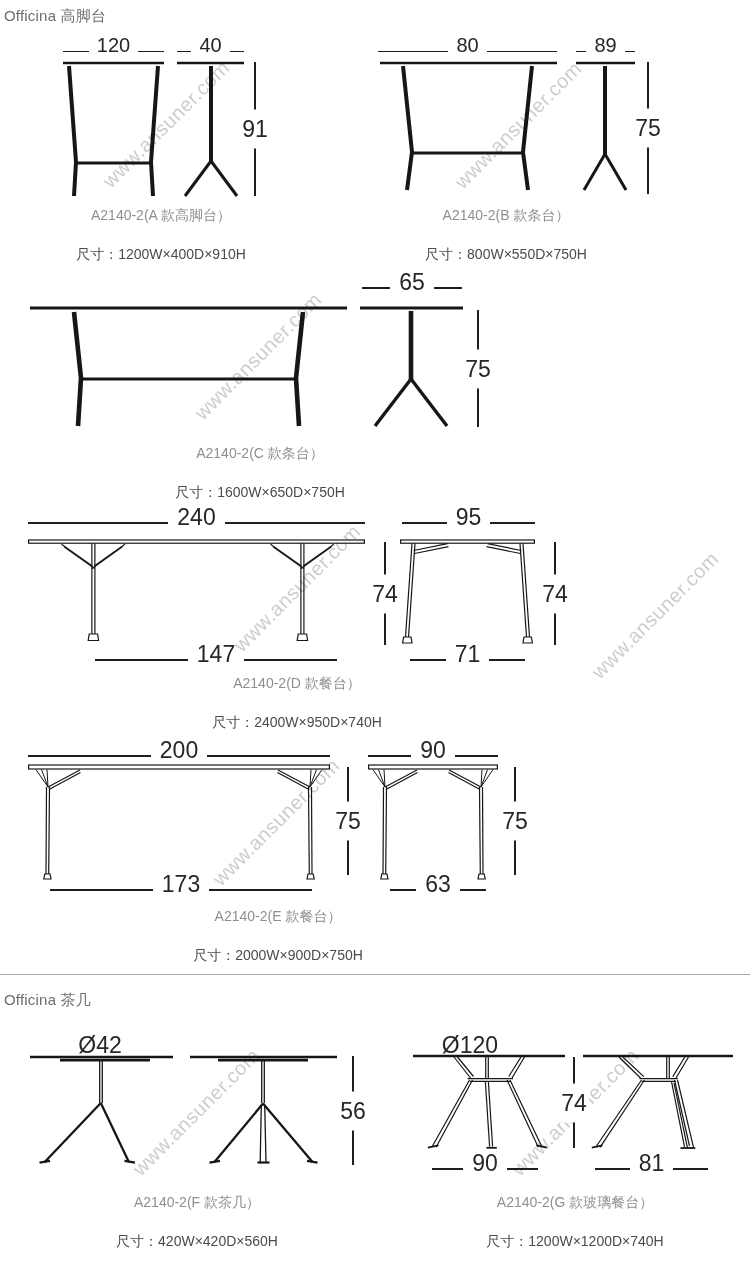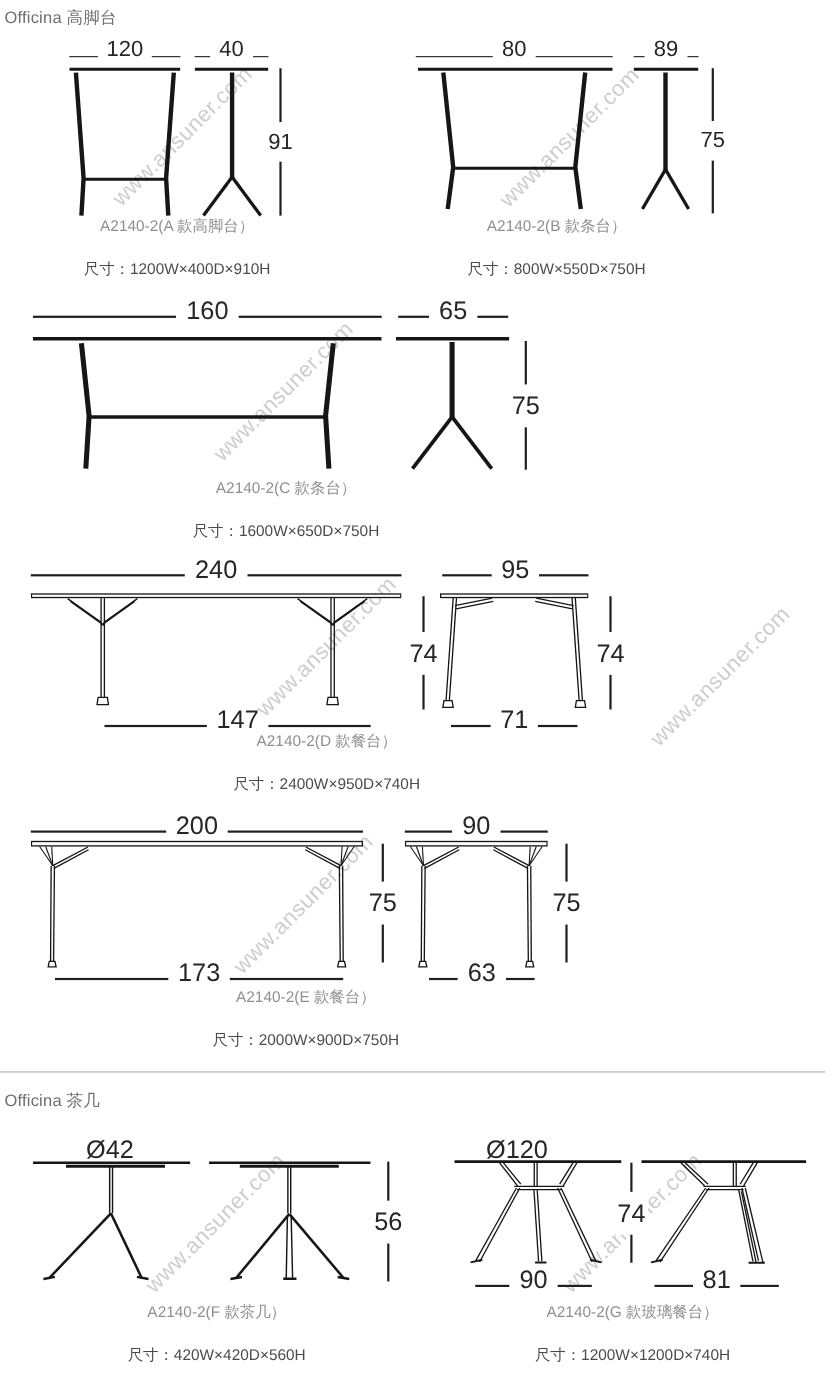--- a/index.html
+++ b/index.html
@@ -22,24 +22,24 @@
   .hdim .ln { flex:1 1 auto; position:relative; }
   .hdim .ln::after { content:""; position:absolute; left:0; right:0; bottom:5px; height:0; border-top:2px solid #1f1f1f; }
   .hdim .val { padding:0 9px; font-size:23px; line-height:24px; white-space:nowrap; }
   .hdim.sm { height:21px; }
   .hdim.sm .val { font-size:20px; line-height:21px; padding:0 8px; }
   .hdim.sm .ln::after { bottom:4px; border-top-width:1.8px; }
   
   .vdim { position:absolute; width:26px; }
   .vdim .rail { position:absolute; left:50%; margin-left:-1px; top:0; bottom:0; width:0; border-left:2px solid #1f1f1f; }
   .vdim .val { position:absolute; left:50%; top:50%; transform:translate(-50%,-50%); background:#fff; padding:8px 2px; font-size:23px; line-height:1; color:#262626; }
-  .vdim.sm .val { font-size:20px; }
+  .vdim.sm .val { font-size:23px; }
   .dlabel { position:absolute; width:100px; text-align:center; font-size:23px; line-height:23px; color:#262626; }
   .cap { position:absolute; width:260px; text-align:center; font-size:14px; line-height:14px; }
-  .cap .nm { color:#8f8f8f; }
+  .cap .nm { color:#8f8f8f;margin-top:10px; }
   .cap .sz { color:#4b4b4b; margin-top:25px; }
 </style>
 </head>
 <body>
 
 <div id="canvas">
 
   <div class="wm" style="left:66px;top:111px">www.ansuner.com</div>
   <div class="wm" style="left:418px;top:112px">www.ansuner.com</div>
   <div class="wm" style="left:158px;top:343px">www.ansuner.com</div>
@@ -106,25 +106,20 @@
   </svg>
   <div class="vdim sm" style="left:635px;top:62px;height:132px">
     <span class="rail"></span>
     <span class="val">75</span>
   </div>
   <div class="cap" style="left:376px;top:198px">
     <div class="nm">A2140-2(B 款条台）</div>
     <div class="sz">尺寸：800W×550D×750H</div>
   </div>
 
-  <div class="hdim" style="left:30px;top:270px;width:317px">
-    <span class="ln"></span>
-    <span class="val">160</span>
-    <span class="ln"></span>
-  </div>
   <div class="hdim" style="left:362px;top:270px;width:100px">
     <span class="ln"></span>
     <span class="val">65</span>
     <span class="ln"></span>
   </div>
   <svg class="fig draw" style="left:30px;top:303px" width="317" height="126" viewBox="0 0 317 126">
     <path d="M0,5 H317" stroke-width="3.2"></path>
     <path d="M44,9 L51,75 L48,123" stroke-width="4.6" stroke-linejoin="round"></path>
     <path d="M273,9 L266,75 L269,123" stroke-width="4.6" stroke-linejoin="round"></path>
     <path d="M51,76 H266" stroke-width="3.2"></path>

